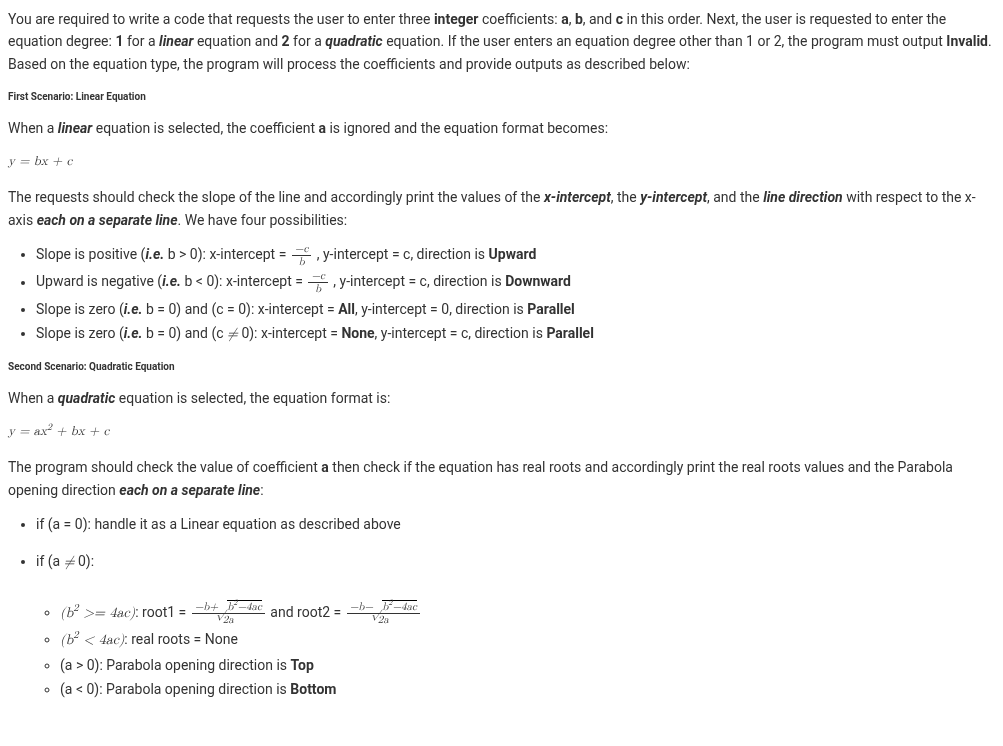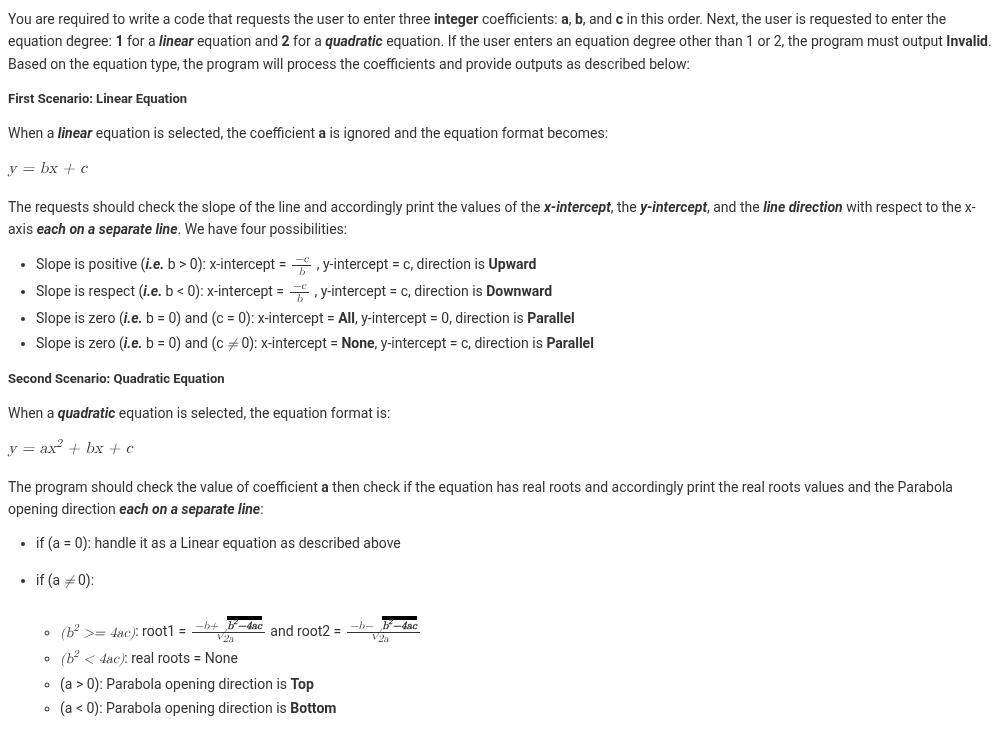--- a/index.html
+++ b/index.html
@@ -22,42 +22,42 @@
       margin-bottom: 12px;
     }
     .bold {
       font-weight: 700;
     }
     .italic {
       font-style: italic;
       font-weight: bold;
     }
     h3 {
-      font-size: 13px;
+      font-size: 10px;
       font-weight: 700;
       margin-top: 14px;
       margin-bottom: 12px;
     }
     ul {
       list-style-type: disc;
       margin-left: 28px;
       margin-bottom: 12px;
     }
     ul.circle {
       list-style-type: circle;
       margin-left: 52px;
       margin-top: 24px;
     }
     li {
       margin-bottom: 2px;
     }
     .eqline {
       font-family: "Cambria Math", "Latin Modern Math", "STIX Two Math", serif;
       font-style: italic;
-      font-size: 16px;
+      font-size: 13px;
       margin: 8px 0 14px 0;
     }
     .frac {
       display: inline-block;
       vertical-align: middle;
       text-align: center;
       font-size: 11px;
       line-height: 1.1;
       margin: 0 2px;
     }
@@ -74,23 +74,22 @@
       font-family: "Cambria Math", "Latin Modern Math", "STIX Two Math", serif;
       font-style: italic;
     }
     .sqrt {
       white-space: nowrap;
     }
     .sqrt-sym::before {
       content: "\221A";
     }
     .sqrt-content {
-      border-top: 4px solid #000000;
+      border-top: 1px solid #000000;
       padding-top: 0px;
-      font-weight: bold;
     }
     .sup {
       font-size: 0.75em;
       vertical-align: super;
       line-height: 0;
     }
   </style>
 </head>
 <body>
 
@@ -110,21 +109,21 @@
 
   <p>
     <span>The requests should check the slope of the line and accordingly print the values of the </span><span class="italic">x-intercept</span><span>, the </span><span class="italic">y-intercept</span><span>, and the </span><span class="italic">line direction</span><span> with respect to the x-axis </span><span class="italic">each on a separate line</span><span>. We have four possibilities:</span>
   </p>
 
   <ul>
     <li>
       <span>Slope is positive (</span><span class="italic">i.e.</span><span> b &gt; 0): x-intercept = </span><span class="frac mathexpr"><span class="num">−c</span><span class="den">b</span></span><span> , y-intercept = c, direction is </span><span class="bold">Upward</span>
     </li>
     <li>
-      <span>Slope is respect (</span><span class="italic">i.e.</span><span> b &lt; 0): x-intercept = </span><span class="frac mathexpr"><span class="num">−c</span><span class="den">b</span></span><span> , y-intercept = c, direction is </span><span class="bold">Downward</span>
+      <span>Upward is negative (</span><span class="italic">i.e.</span><span> b &lt; 0): x-intercept = </span><span class="frac mathexpr"><span class="num">−c</span><span class="den">b</span></span><span> , y-intercept = c, direction is </span><span class="bold">Downward</span>
     </li>
     <li>
       <span>Slope is zero (</span><span class="italic">i.e.</span><span> b = 0) and (c = 0): x-intercept = </span><span class="bold">All</span><span>, y-intercept = 0, direction is </span><span class="bold">Parallel</span>
     </li>
     <li>
       <span>Slope is zero (</span><span class="italic">i.e.</span><span> b = 0) and (c </span><span class="mathexpr">≠</span><span> 0): x-intercept = </span><span class="bold">None</span><span>, y-intercept = c, direction is </span><span class="bold">Parallel</span>
     </li>
   </ul>
 
   <h3>Second Scenario: Quadratic Equation</h3>

